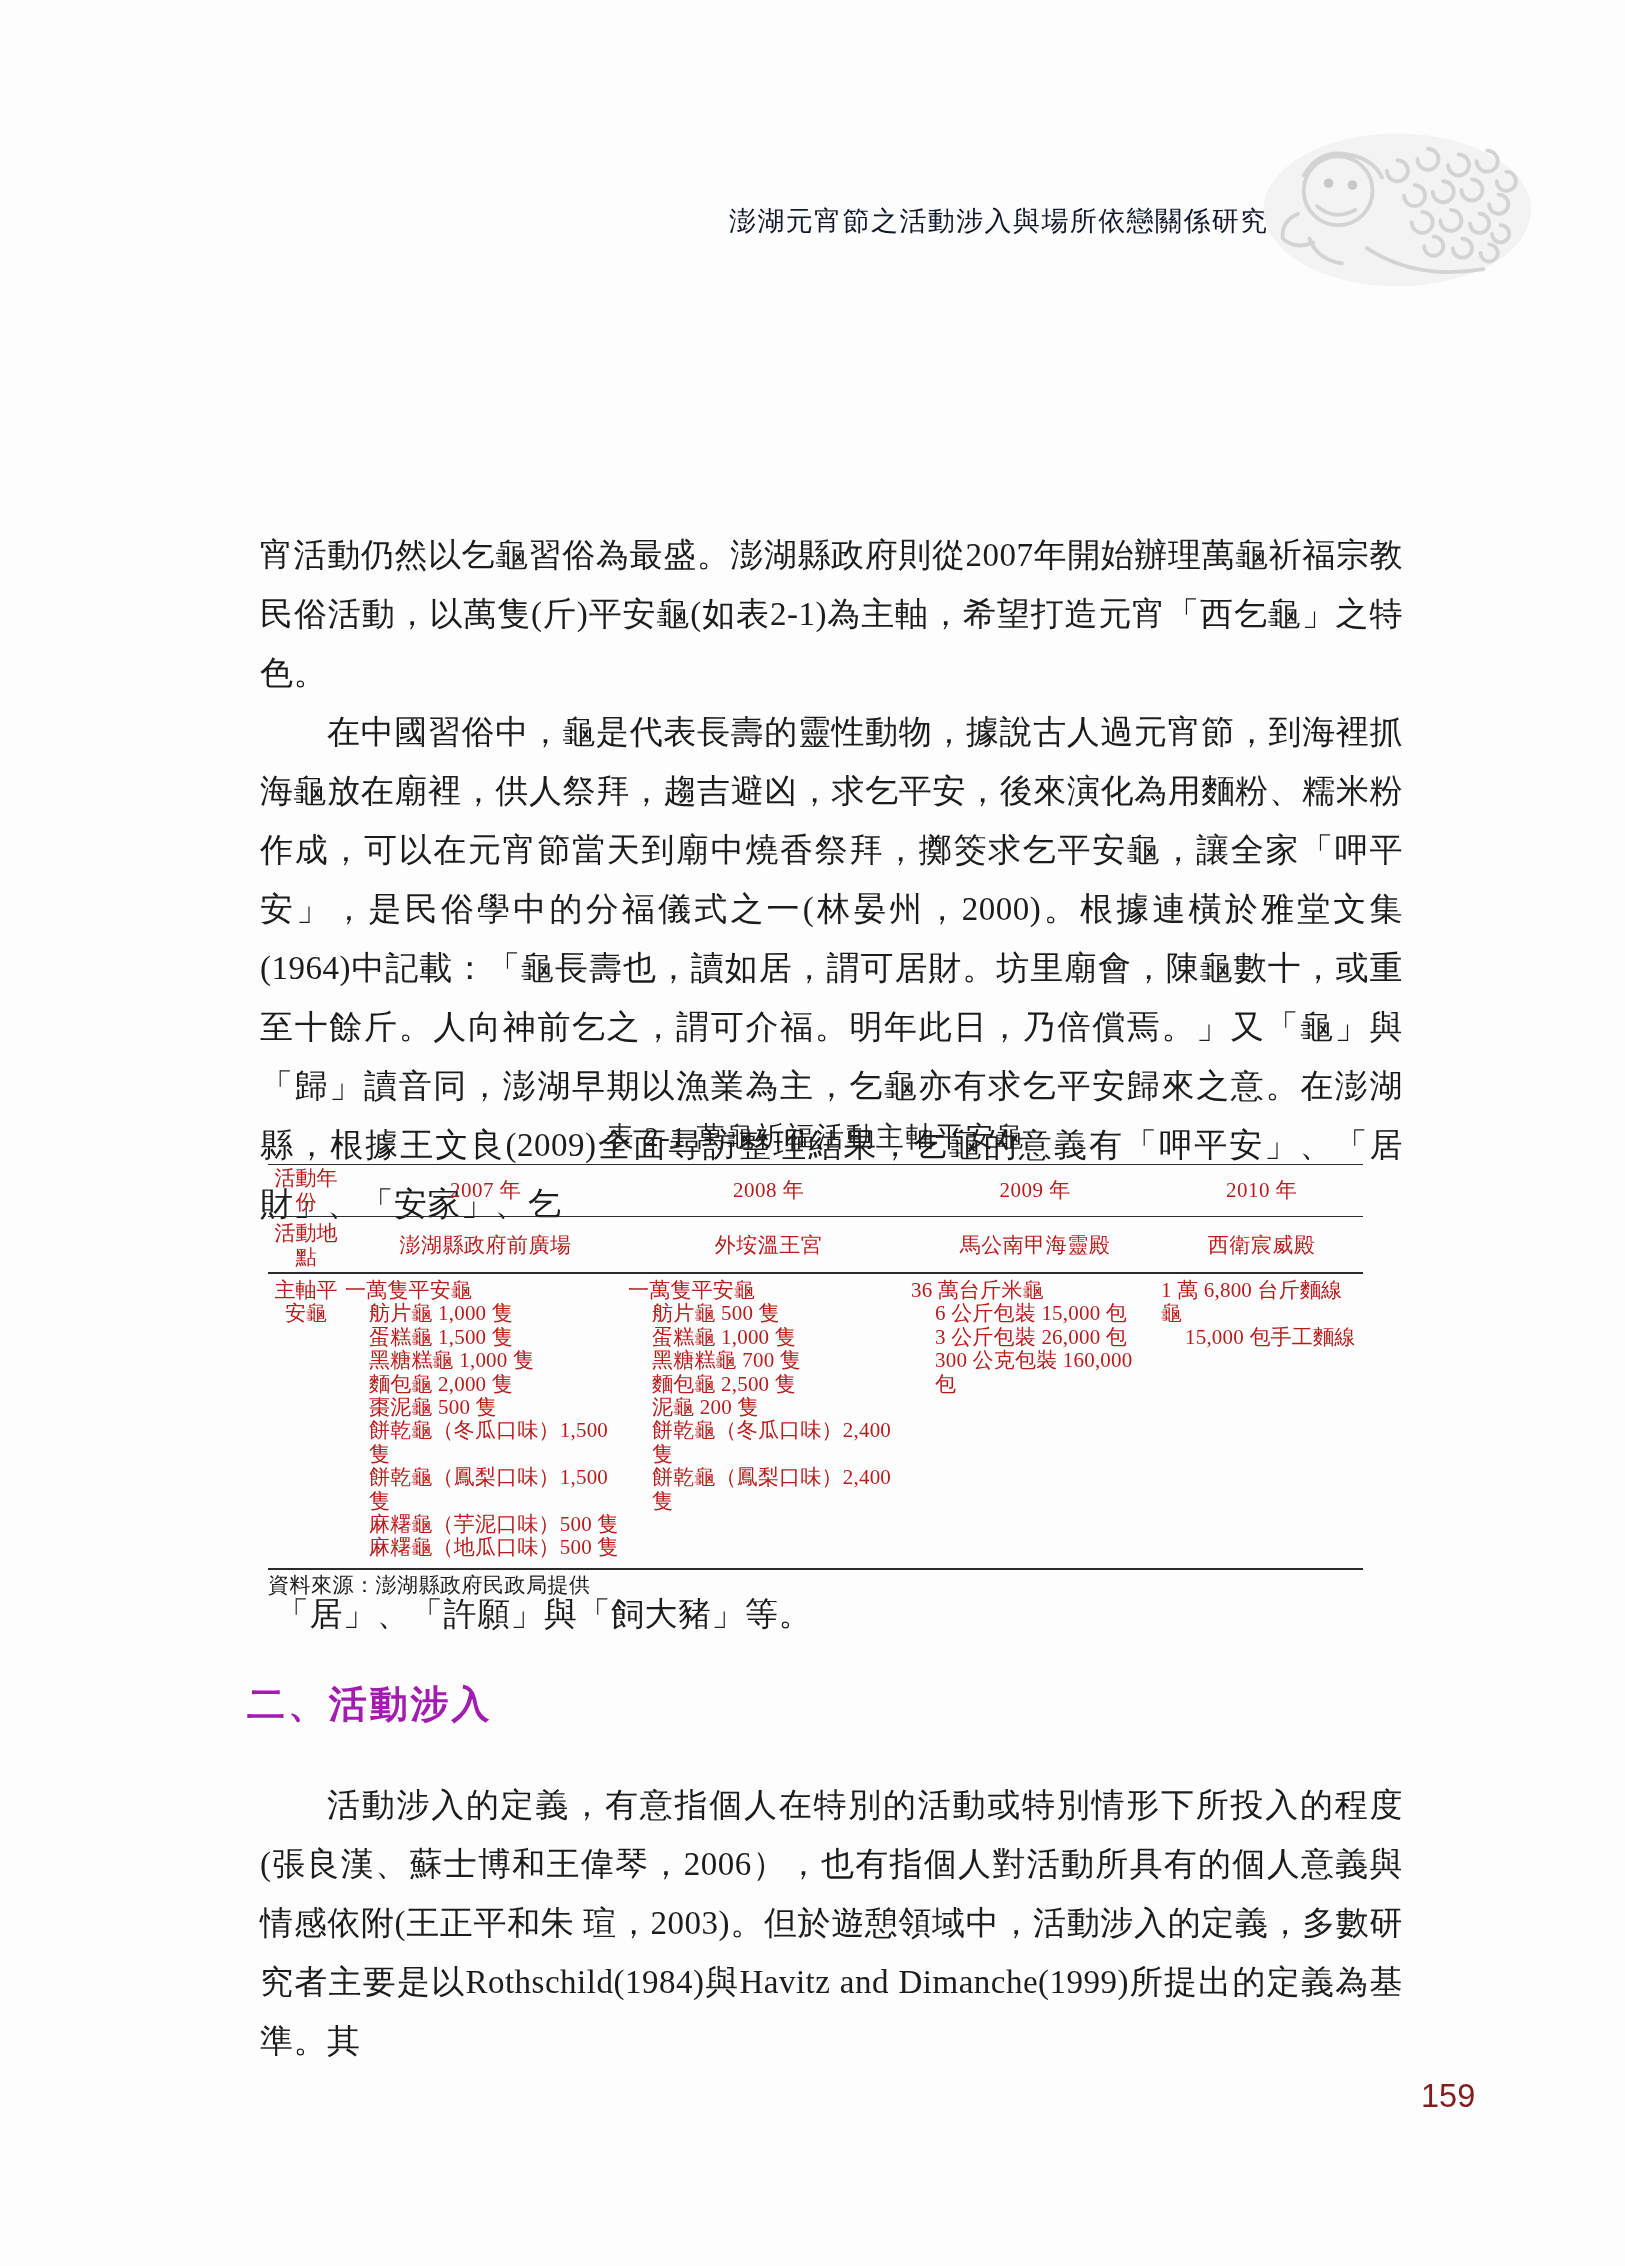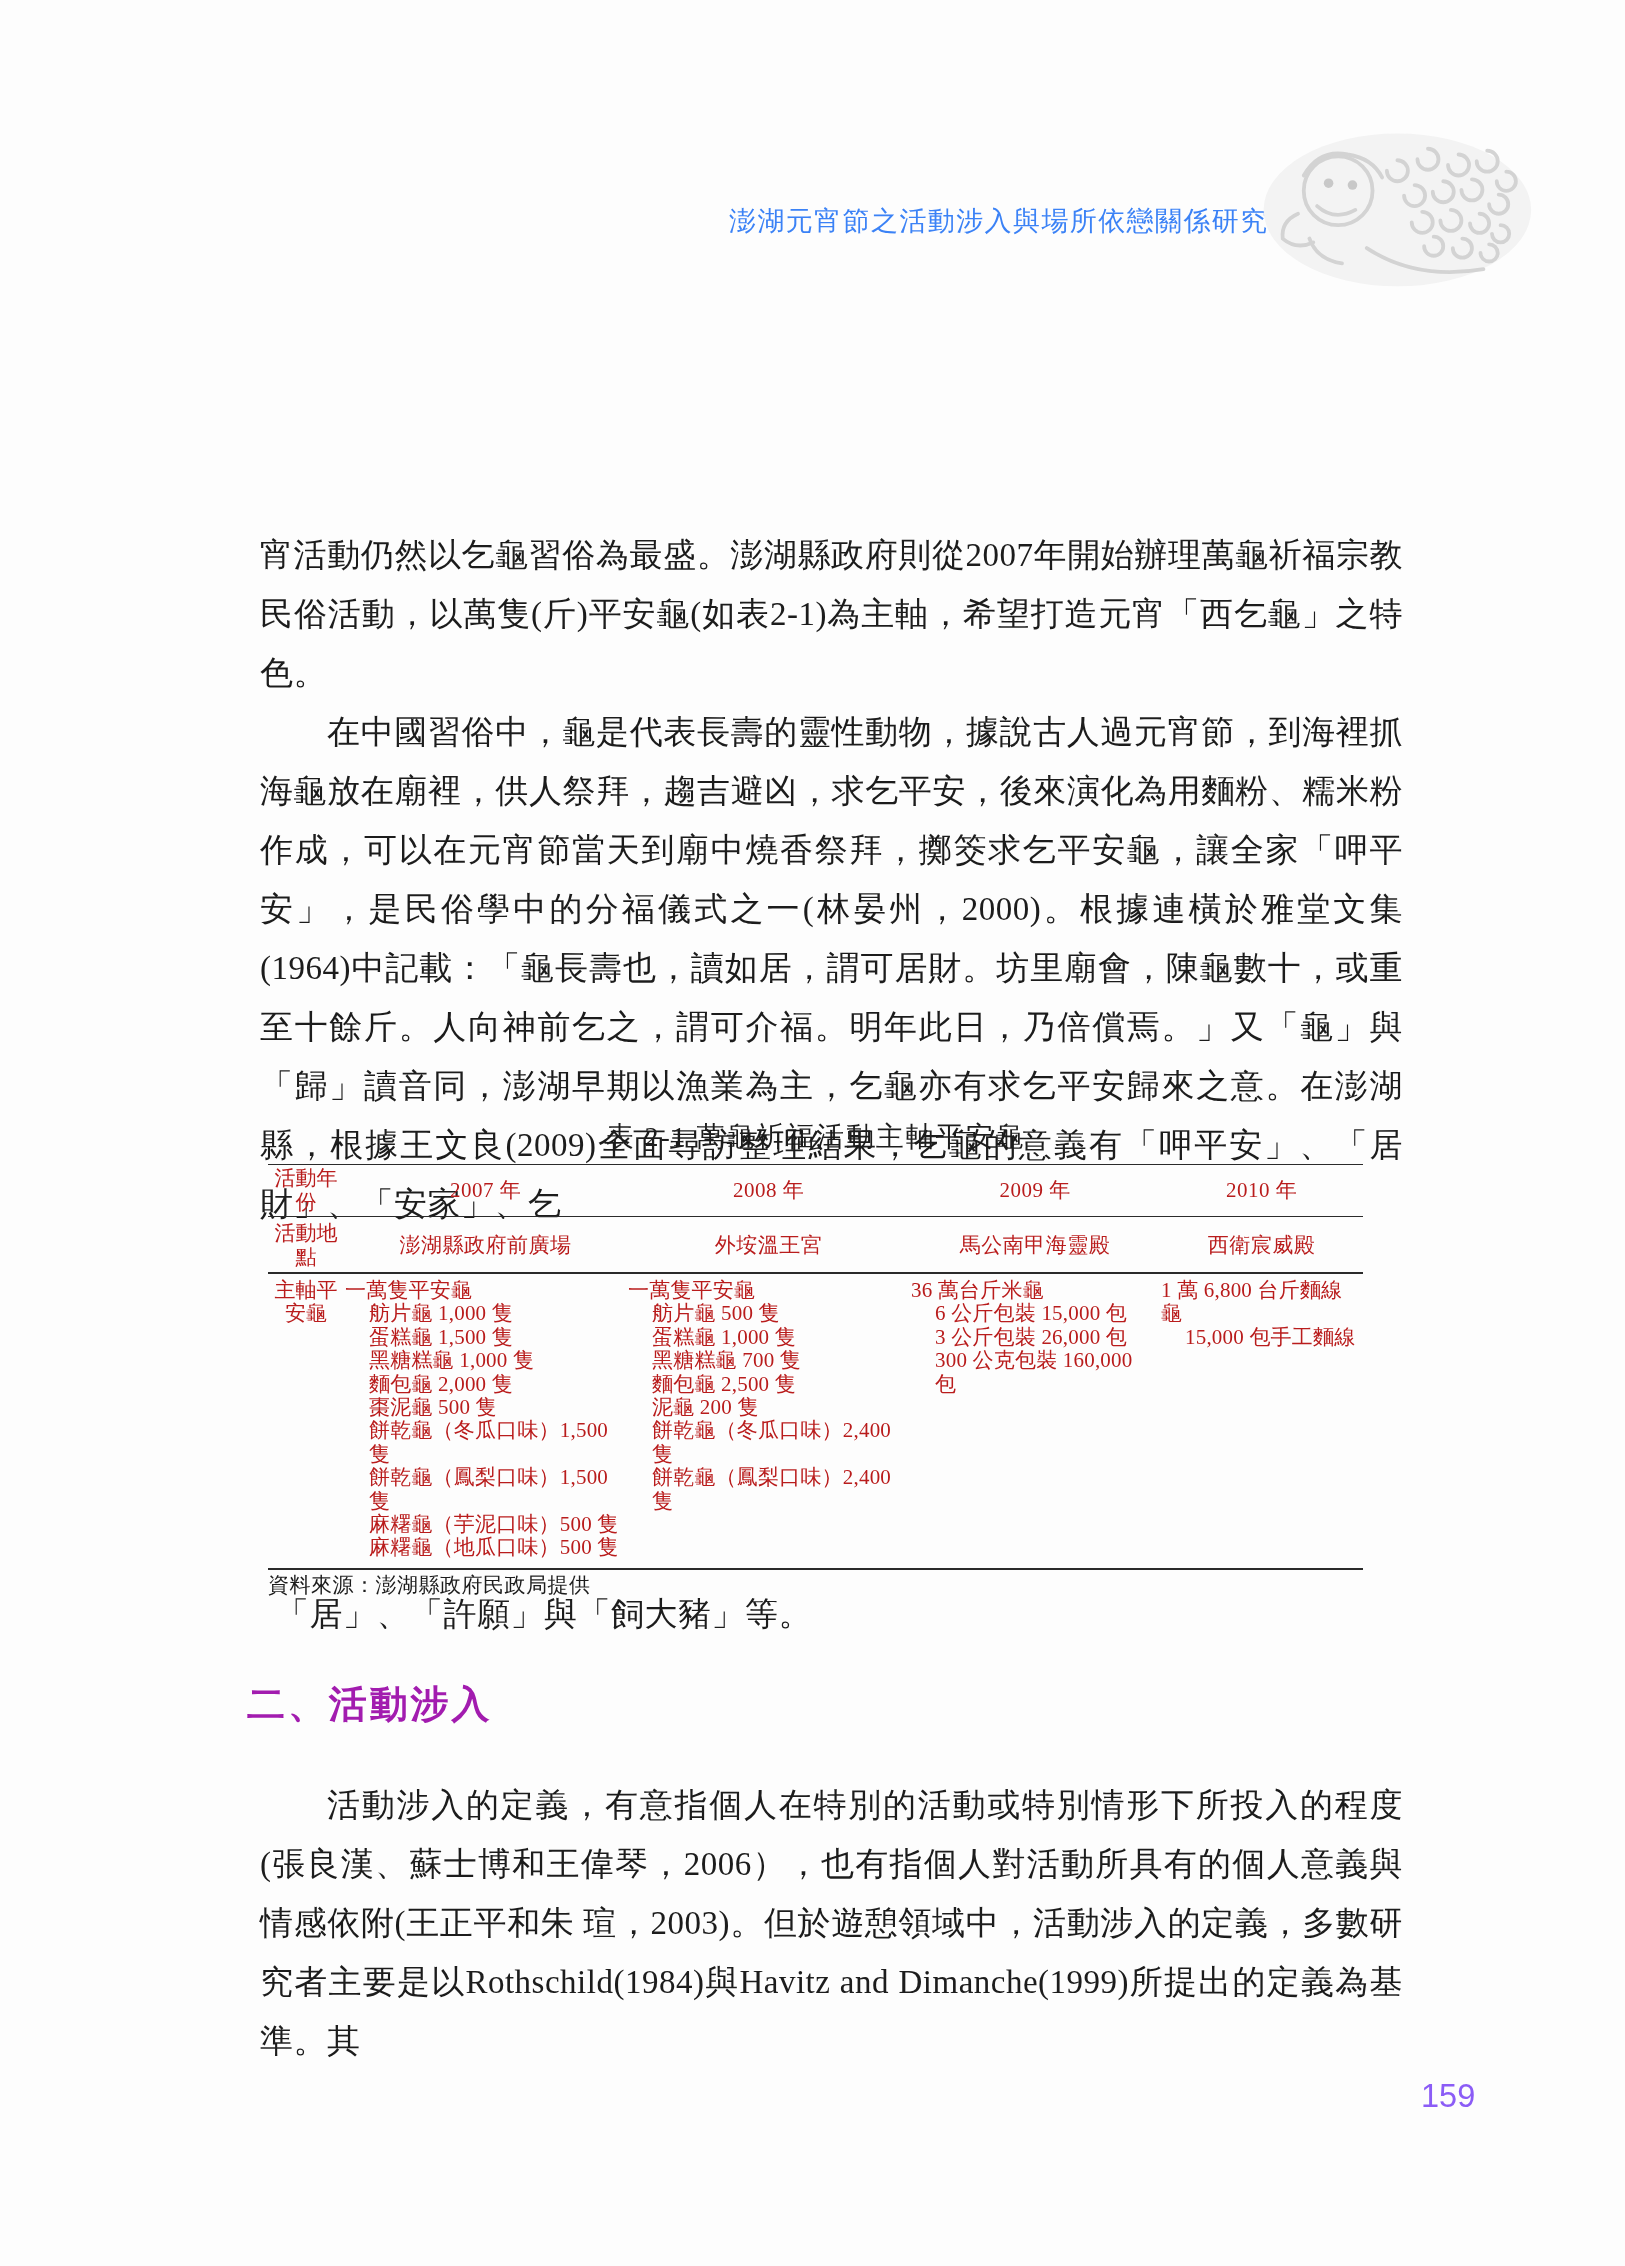--- a/index.html
+++ b/index.html
@@ -3,21 +3,21 @@
 <meta charset="utf-8">
 <style>
   html,body{margin:0;padding:0;}
   body{
     width:1625px;height:2266px;position:relative;background:#fdfdfd;
     font-family:"Liberation Serif","DejaVu Serif",serif;color:#1c1c1c;
     overflow:hidden;
   }
   .page-title{
     position:absolute;top:203px;left:729px;font-size:27px;letter-spacing:1.4px;
-    white-space:nowrap;color:#3b82f6;
+    white-space:nowrap;color:#0f172a;
   }
   .lion{position:absolute;left:1254px;top:122px;width:282px;height:172px;}
   .flow{
     position:absolute;left:260px;width:1143px;font-size:33px;line-height:59px;
     text-align:justify;letter-spacing:0.5px;
   }
   #flow1{top:526px;}
   #flow1 .p2{text-indent:67px;}
   .table-wrap{position:absolute;left:268px;top:1118px;width:1095px;}
   .table-title{text-align:center;font-size:28px;letter-spacing:1.9px;margin-bottom:7.6px;}
@@ -34,21 +34,21 @@
   .items{line-height:23.4px;letter-spacing:0.2px;}
   .items .turtle-item:not(:first-child){padding-left:24px;}
   .table-source{font-size:21px;margin-top:1px;letter-spacing:0.5px;}
   .para3{position:absolute;left:276px;top:1558px;font-size:33px;line-height:42px;letter-spacing:0.5px;margin-top:35px;}
   .section-heading{
     position:absolute;left:247px;top:1679px;font-size:38px;font-weight:700;
     font-family:"Liberation Sans","DejaVu Sans",sans-serif;letter-spacing:2.9px;color:#a21caf;
   }
   #flow2{top:1776px;text-indent:67px;}
   .page-number{
-    position:absolute;left:1421px;top:2078px;font-size:32.5px;color:#8b5cf6;
+    position:absolute;left:1421px;top:2078px;font-size:32.5px;color:#7f1d1d;
     font-family:"Liberation Sans","DejaVu Sans",sans-serif;
   }
 </style>
 </head>
 <body>
 
 <div>
 
   <div class="page-title">澎湖元宵節之活動涉入與場所依戀關係研究</div>
 

